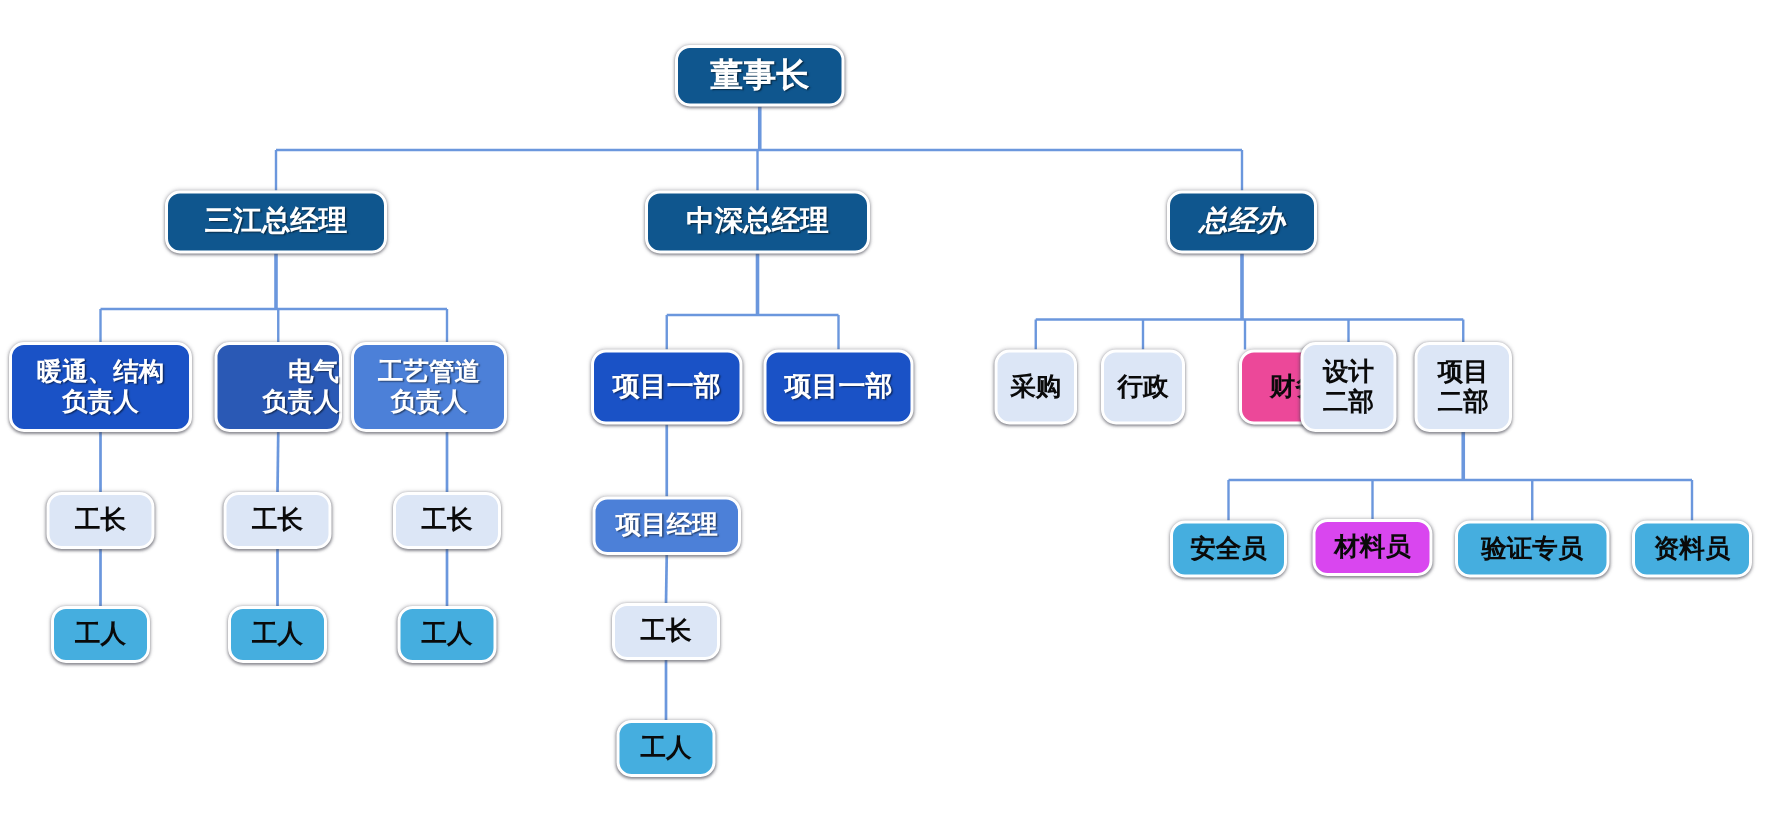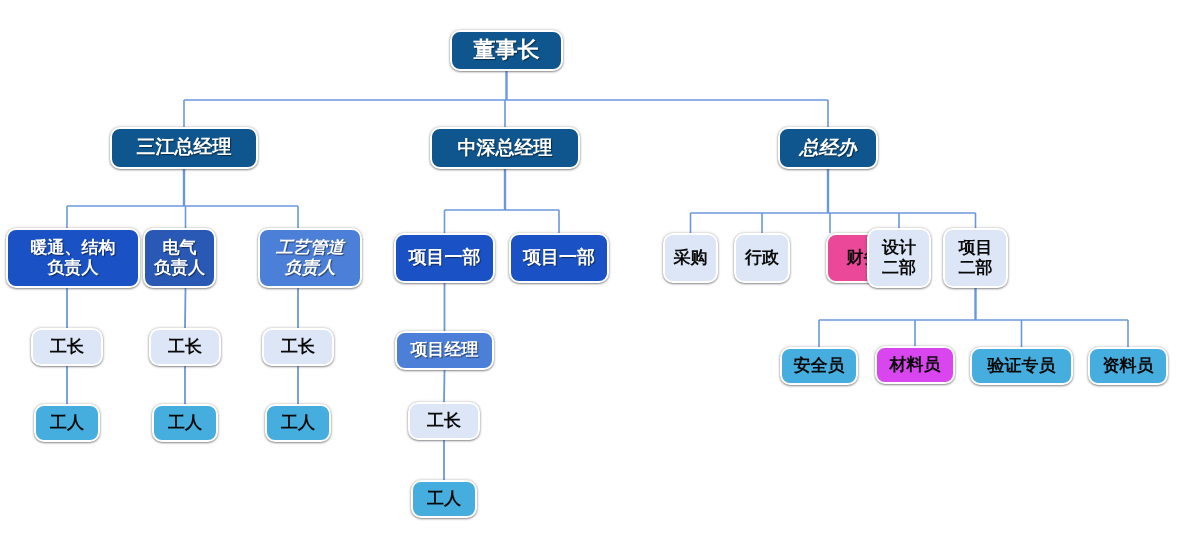--- a/index.html
+++ b/index.html
@@ -85,29 +85,29 @@
       </div>
       <div class="node text-light" style="left: 110px; top: 127px; width: 148px; height: 42px; font-size: 19px; background: rgb(15, 86, 142); font-family: Liberation Mono, monospace;">
         <span>三江总经理</span>
       </div>
       <div class="node text-light" style="left: 430px; top: 127px; width: 150px; height: 42px; font-size: 19px; background: rgb(15, 86, 142); justify-content: center;">
         <span>中深总经理</span>
       </div>
       <div class="node text-light" style="left: 778px; top: 127px; width: 100px; height: 42px; font-size: 19px; background: rgb(15, 86, 142); font-style: italic;">
         <span>总经办</span>
       </div>
-      <div class="node text-light" style="left: 6px; top: 228px; width: 134px; height: 60px; font-size: 17px; background: rgb(26, 82, 198);">
+      <div class="node text-light" style="left: 6px; top: 228px; width: 122px; height: 60px; font-size: 17px; background: rgb(26, 82, 198);">
         <span>暖通、结构</span>
         <span>负责人</span>
       </div>
-      <div class="node text-light" style="left: 143px; top: 228px; width: 73px; height: 60px; font-size: 17px; background: rgb(42, 89, 181);">
+      <div class="node text-light" style="left: 143px; top: 228px; width: 85px; height: 60px; font-size: 17px; background: rgb(42, 89, 181); align-items: flex-end;">
         <span>电气</span>
         <span>负责人</span>
       </div>
-      <div class="node text-light" style="left: 258px; top: 228px; width: 104px; height: 60px; font-size: 17px; background: rgb(76, 128, 216); font-style: italic;">
+      <div class="node text-light" style="left: 234px; top: 228px; width: 104px; height: 60px; font-size: 17px; background: rgb(76, 128, 216);">
         <span>工艺管道</span>
         <span>负责人</span>
       </div>
       <div class="node text-light" style="left: 394px; top: 233px; width: 101px; height: 50px; font-size: 18px; background: rgb(26, 82, 198);">
         <span>项目一部</span>
       </div>
       <div class="node text-light" style="left: 509px; top: 233px; width: 100px; height: 50px; font-size: 18px; background: rgb(26, 82, 198);">
         <span>项目一部</span>
       </div>
       <div class="node text-dark" style="left: 663px; top: 233px; width: 55px; height: 50px; font-size: 17px; background: rgb(220, 230, 246);">

